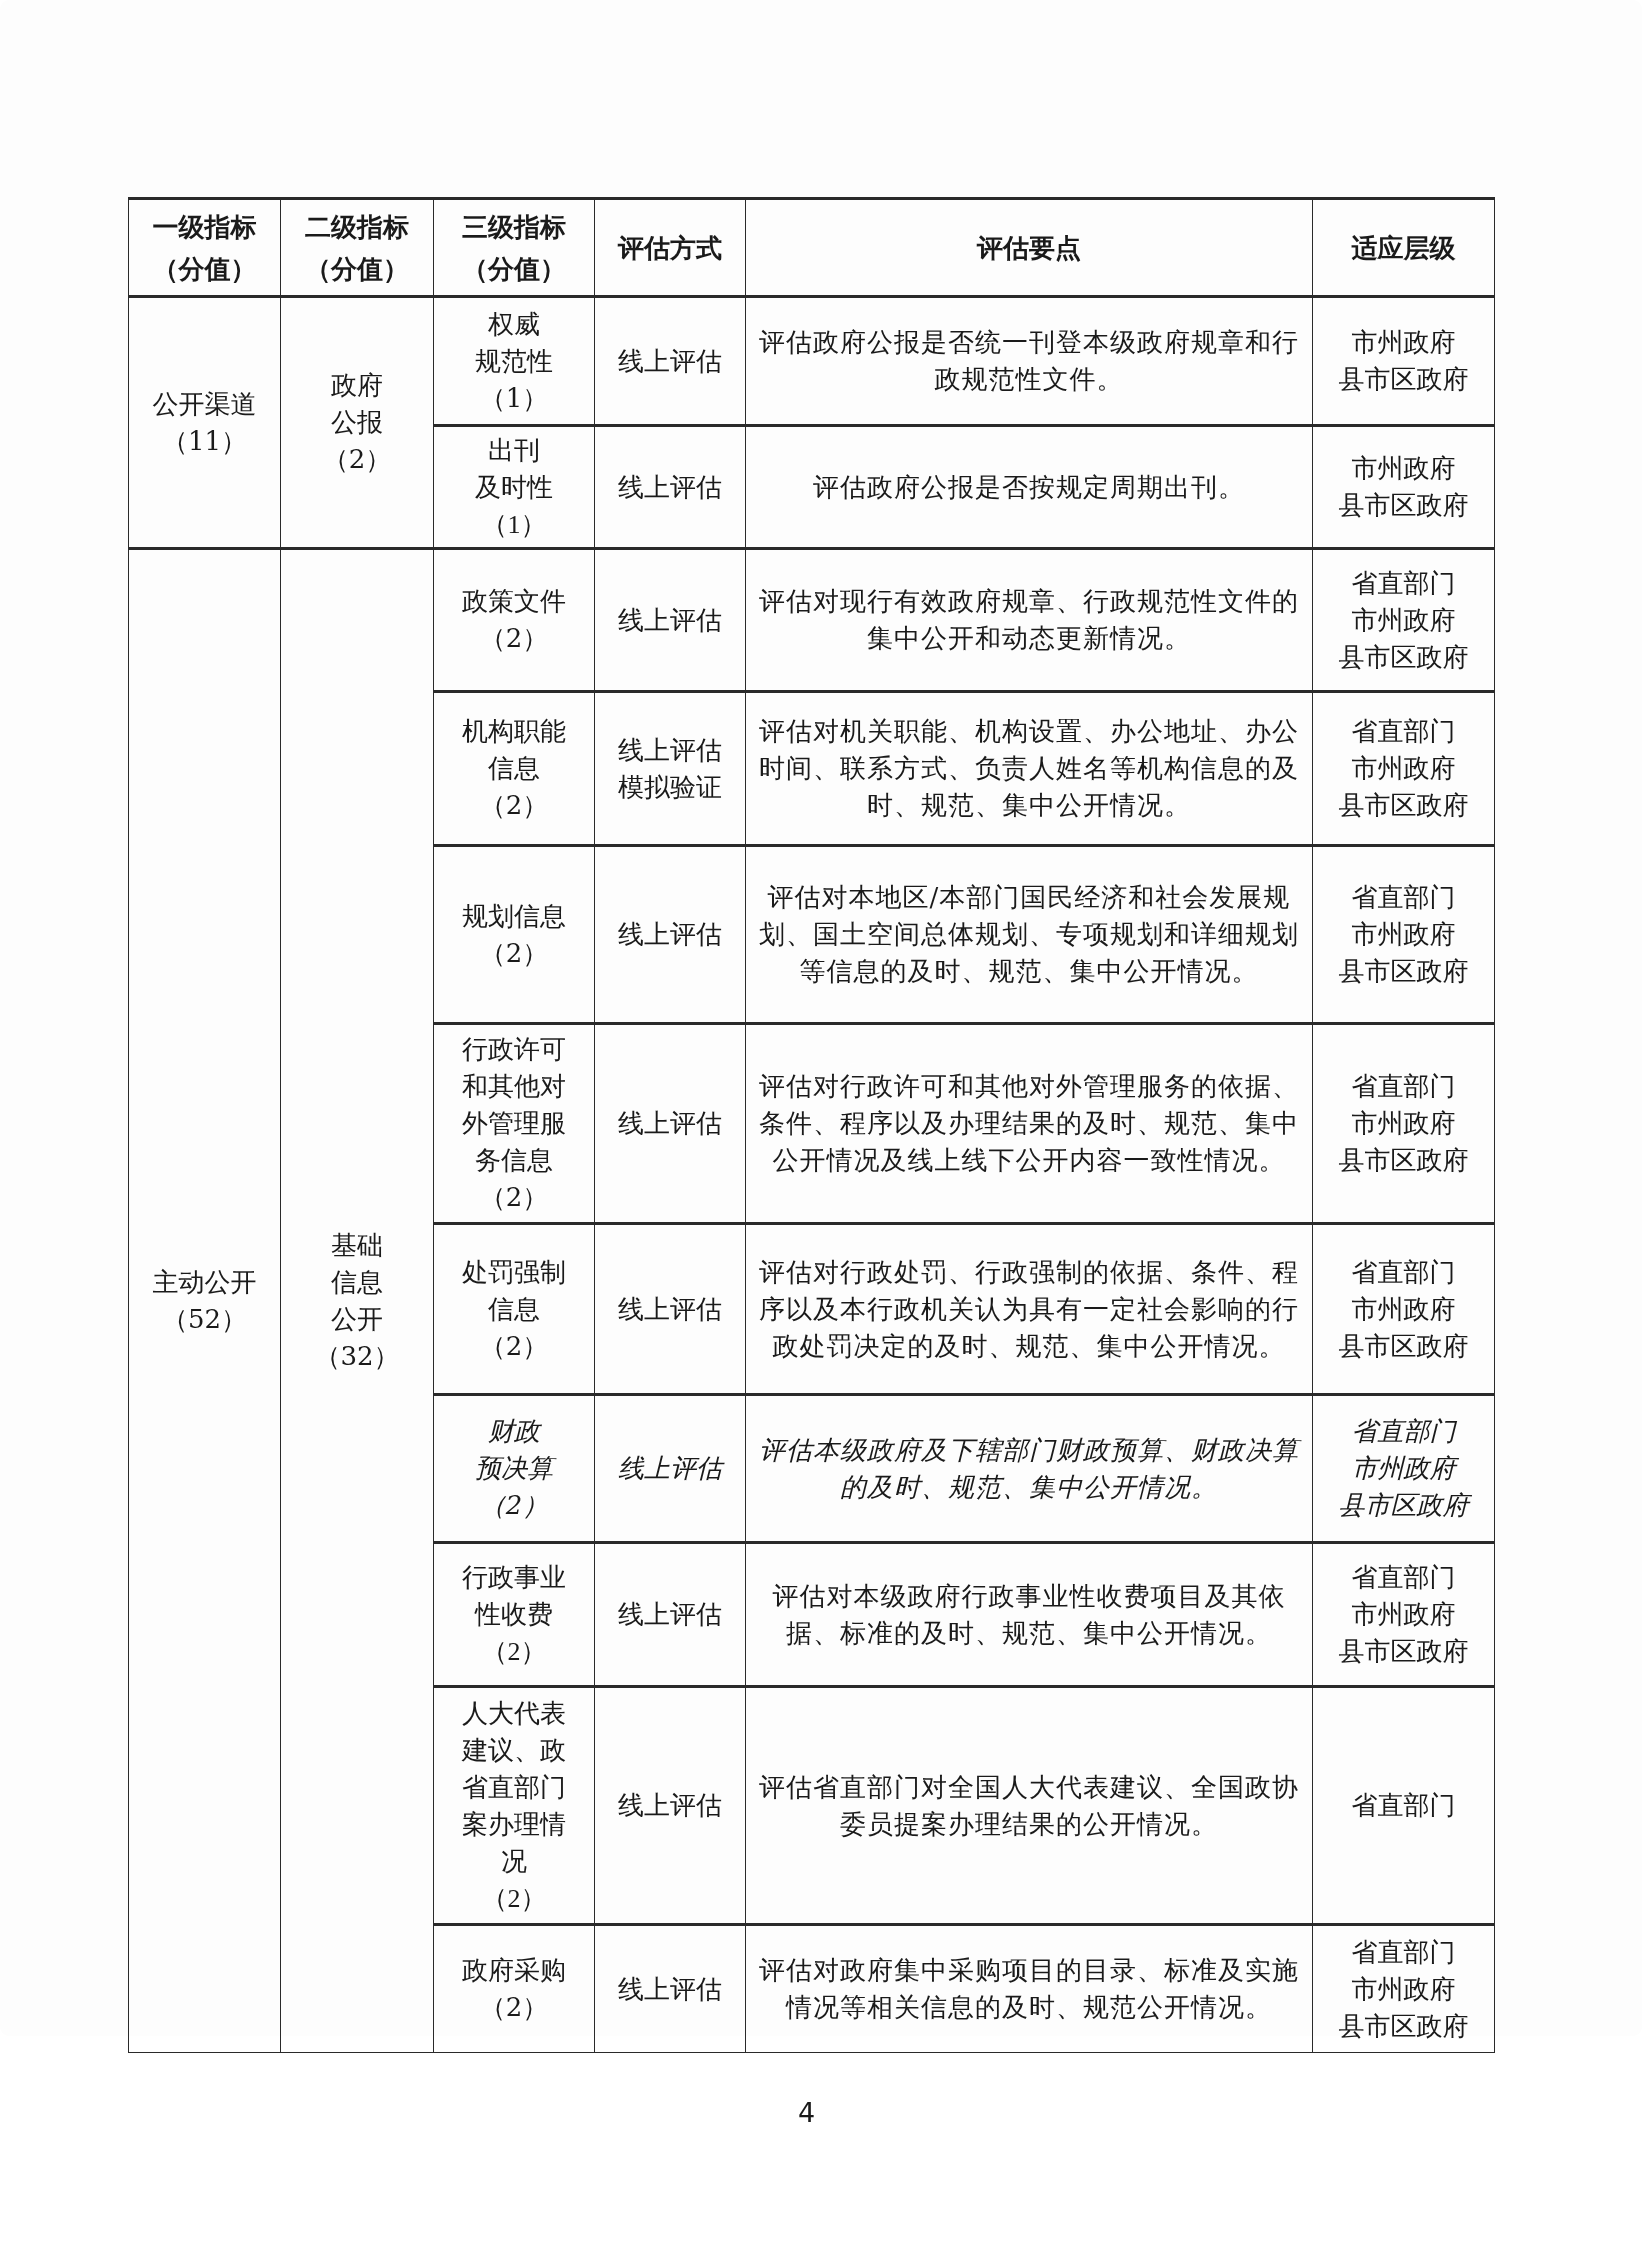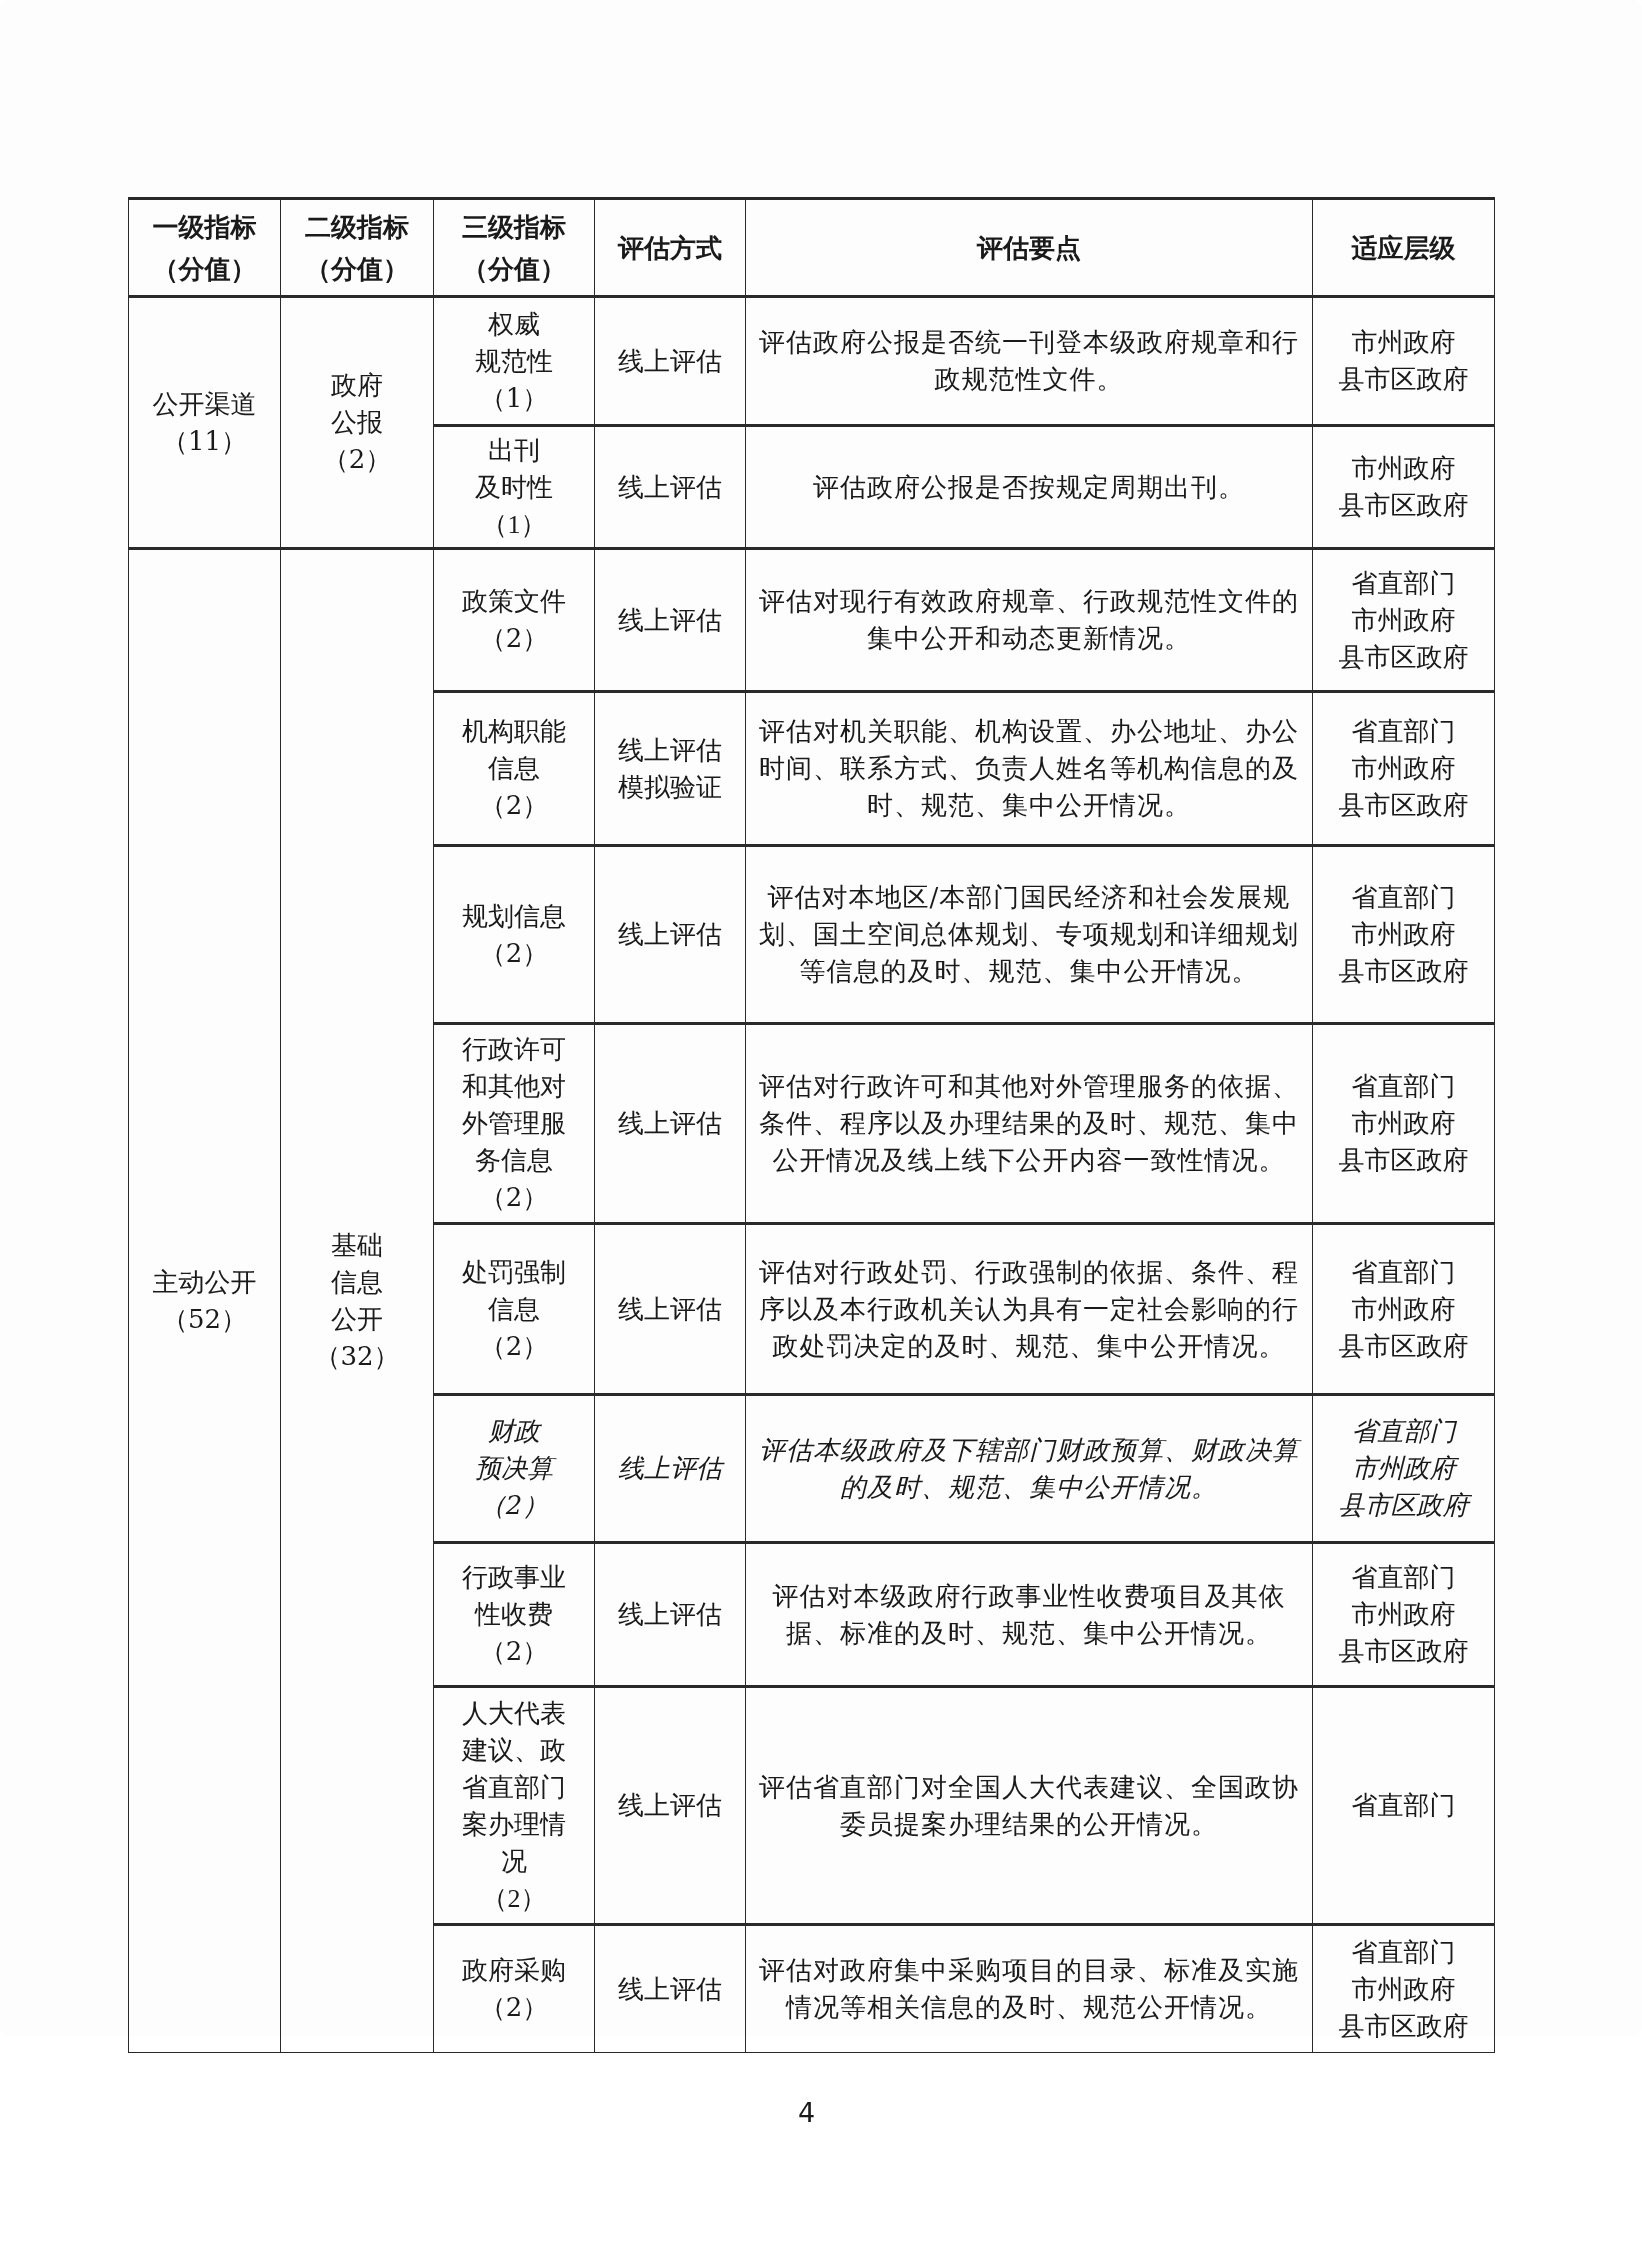--- a/index.html
+++ b/index.html
@@ -189,21 +189,21 @@
           <td class="method">
             <span>线上评估</span>
           </td>
           <td class="points">评估本级政府及下辖部门财政预算、财政决算的及时、规范、集中公开情况。</td>
           <td class="level">
             <span>省直部门</span>
             <span>市州政府</span>
             <span>县市区政府</span>
           </td>
         </tr>
-        <tr class="thick-top" style="height: 144px;">
+        <tr class="thick-top" style="height: 144px; font-family: Liberation Serif, serif;">
           <td class="l3">
             <span>行政事业</span>
             <span>性收费</span>
             <span>（2）</span>
           </td>
           <td class="method">
             <span>线上评估</span>
           </td>
           <td class="points">评估对本级政府行政事业性收费项目及其依据、标准的及时、规范、集中公开情况。</td>
           <td class="level">

